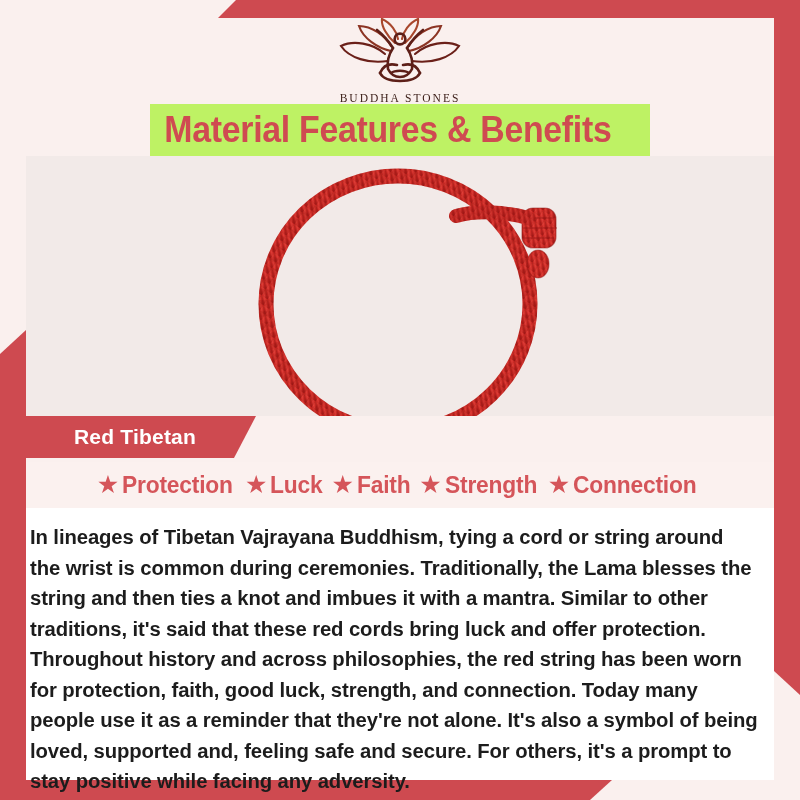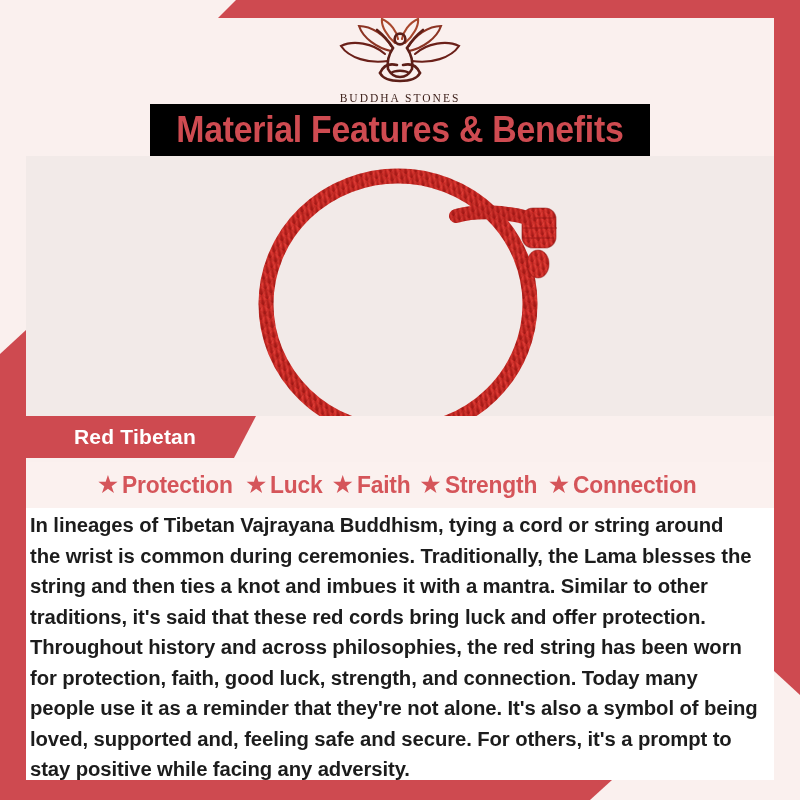--- a/index.html
+++ b/index.html
@@ -85,24 +85,24 @@
     font-weight: 400;
   }
 
   
   .title-band {
     position: absolute;
     top: 104px;
     left: 150px;
     width: 500px;
     height: 52px;
-    background: #000000;
+    background: #bef264;
     display: flex;
     align-items: center;
-    justify-content: center;
+    justify-content: flex-start;
     z-index: 4;
   }
   .title-text {
     font-family: "Liberation Sans Narrow", "Liberation Sans", sans-serif;
     font-weight: bold;
     font-size: 36px;
     color: #cf4b51;
     letter-spacing: -0.3px;
     white-space: nowrap;
     transform: scaleX(0.94);
@@ -188,21 +188,21 @@
 
   
   .body-copy {
     position: absolute;
     left: 26px;
     top: 508px;
     width: 748px;
     height: 272px;
     background: #ffffff;
     box-sizing: border-box;
-    padding: 2px 16px 0 4px;
+    padding: 14px 16px 0 4px;
     z-index: 2;
   }
   .body-copy p {
     margin: 0;
     font-size: 20.3px;
     line-height: 30.5px;
     font-weight: bold;
     color: #1c1c1c;
     letter-spacing: -0.1px;
   }

